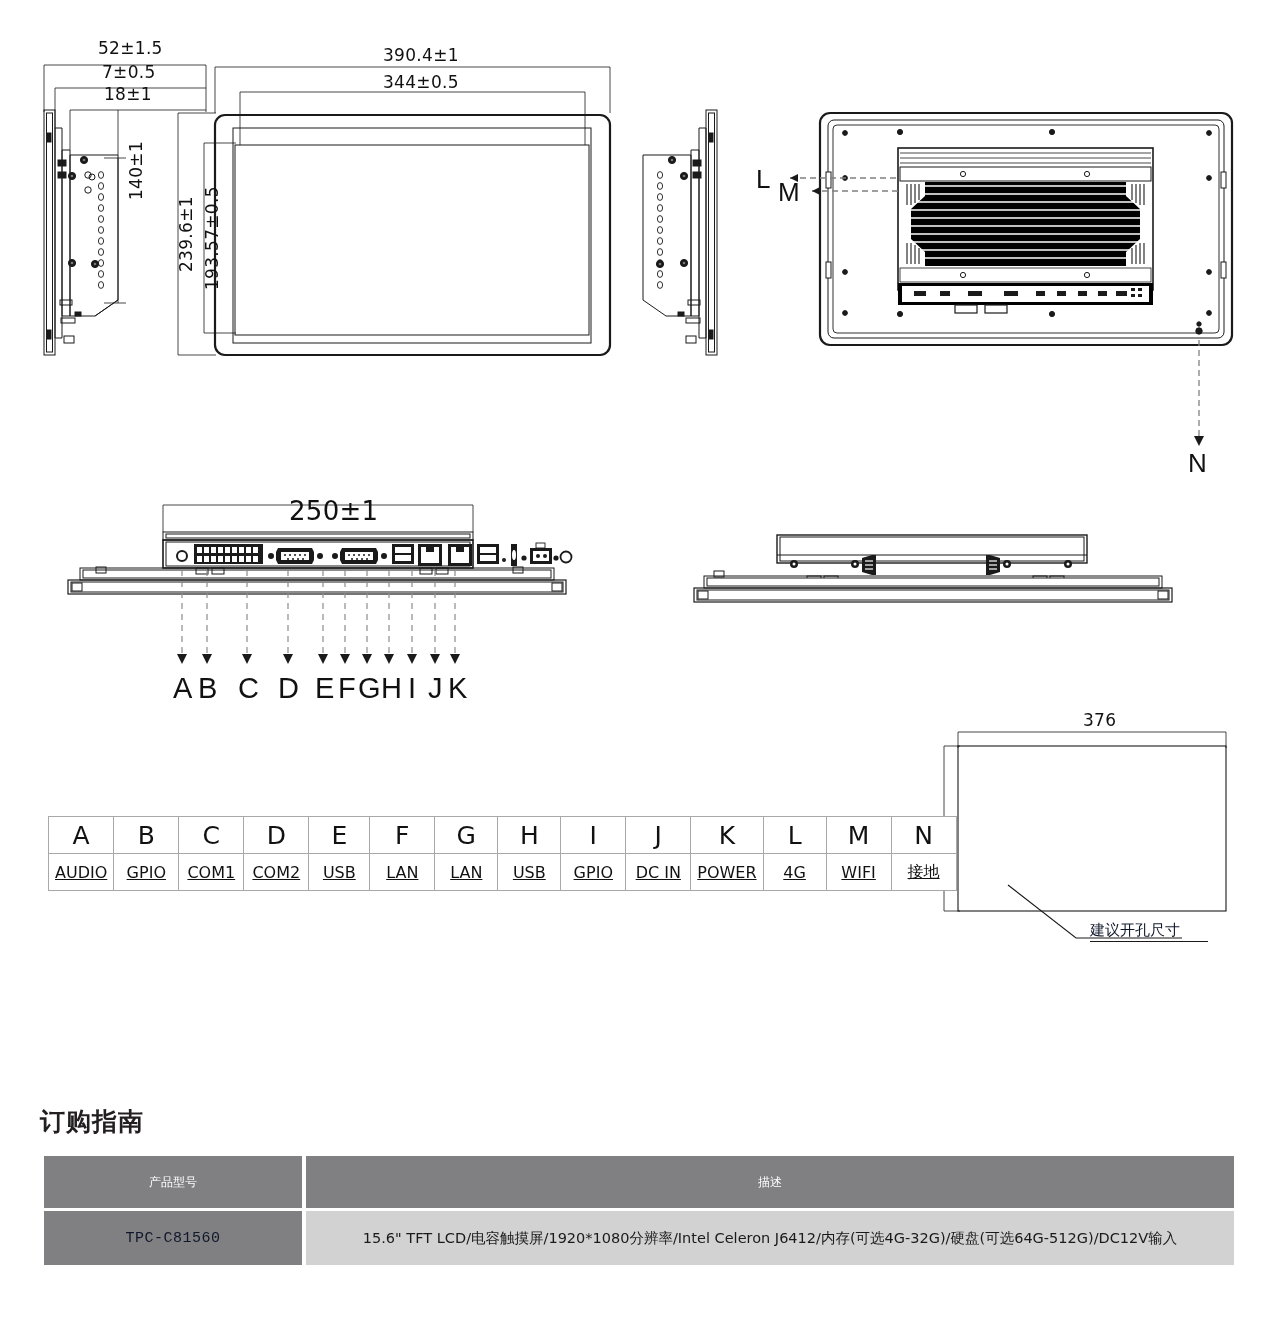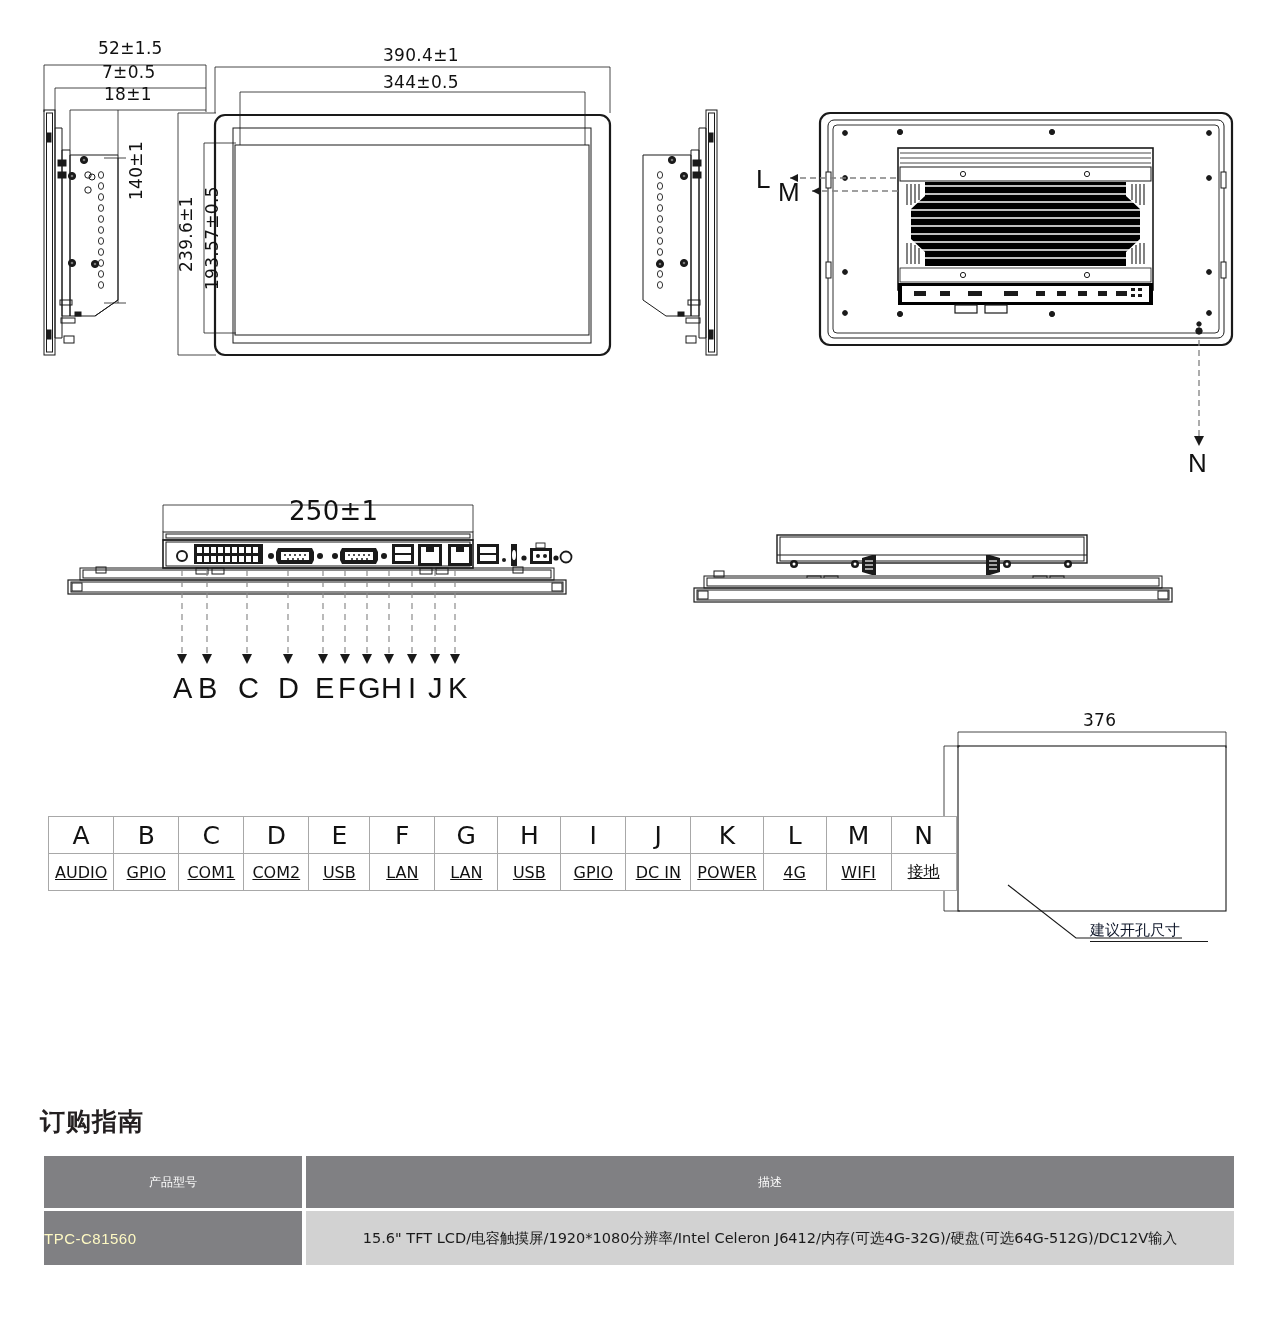--- a/index.html
+++ b/index.html
@@ -113,24 +113,24 @@
     color: #ffffff;
     font-size: 12px;
     font-family: "DejaVu Sans", sans-serif;
     text-align: center;
     vertical-align: middle;
   }
   .oh.model { width: 258px; }
   .ocell-model {
     background: #808083;
     height: 54px;
-    color: #fef9c3;
+    color: #0f172a;
     font-size: 15px;
-    font-family: Liberation Sans, sans-serif;
-    text-align: left;
+    font-family: Liberation Mono, monospace;
+    text-align: center;
     vertical-align: middle;
     letter-spacing: 0.5px;
   }
   .ocell-desc {
     background: #d2d2d2;
     height: 54px;
     color: #1a1a1a;
     font-size: 14.5px;
     font-family: "DejaVu Sans", sans-serif;
     text-align: center;

